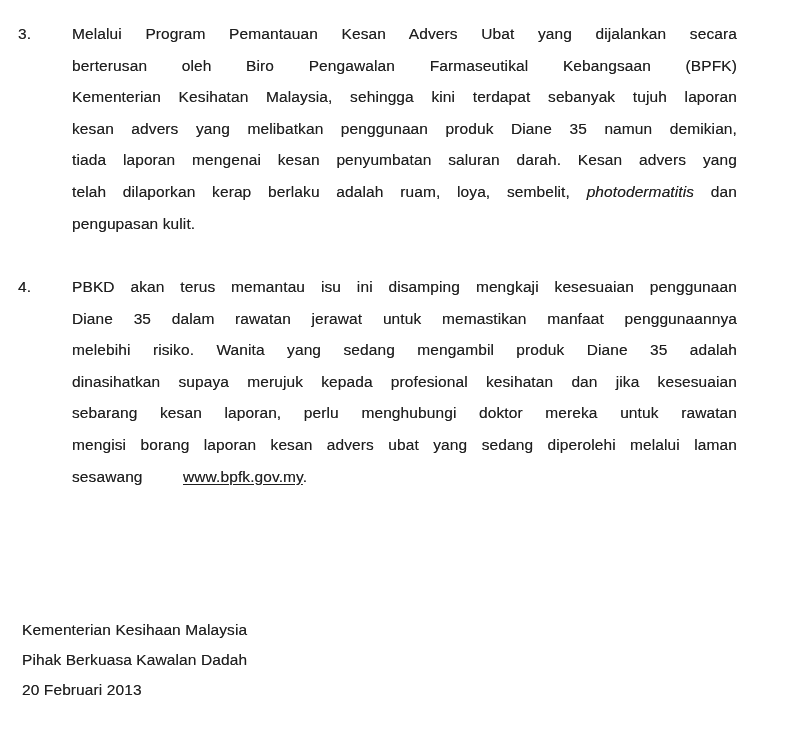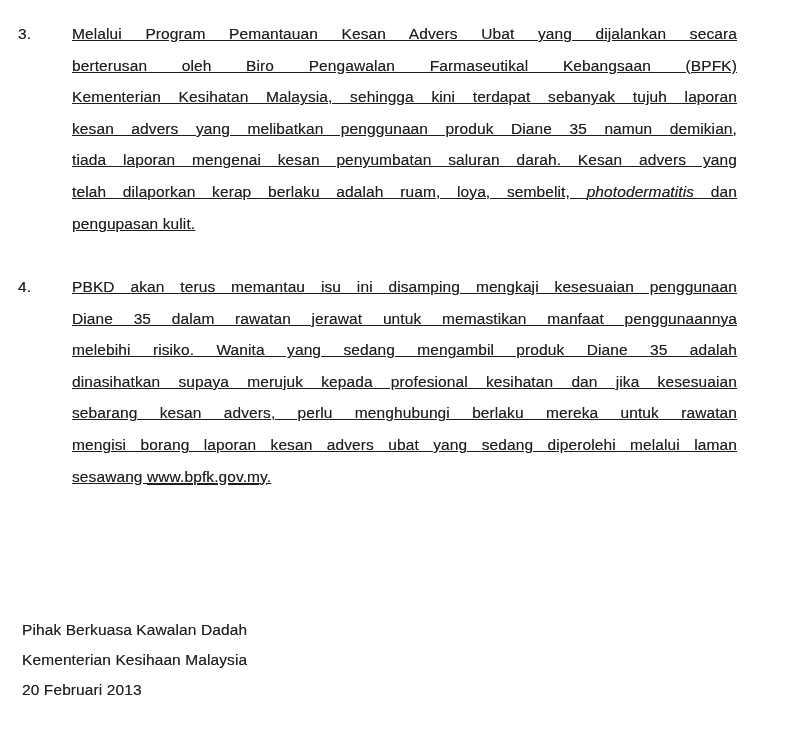--- a/index.html
+++ b/index.html
@@ -29,34 +29,34 @@
     left: 18px;
     top: 0;
     line-height: 31.6px;
   }
   .body-text {
     margin-left: 72px;
     width: 665px;
   }
   .line {
     line-height: 31.6px;
-    text-decoration: underline;
   }
   .j {
     text-align: justify;
     text-align-last: justify;
   }
   .it {
     font-style: italic;
     margin-top: 32px;
   }
   .link {
     text-decoration: underline;
     text-underline-offset: 2px;
     color: inherit;
+    margin-left: 36px;
   }
   .signature {
     position: absolute;
     left: 22px;
     top: 615px;
   }
   .sig-line {
     line-height: 30px;
   }
 </style>
@@ -78,25 +78,25 @@
     </div>
   </div>
 
   <div class="para" style="top:271px;">
     <div class="num">4.</div>
     <div class="body-text">
       <div class="line j">PBKD akan terus memantau isu ini disamping mengkaji kesesuaian penggunaan</div>
       <div class="line j">Diane 35 dalam rawatan jerawat untuk memastikan manfaat penggunaannya</div>
       <div class="line j">melebihi risiko. Wanita yang sedang mengambil produk Diane 35 adalah</div>
       <div class="line j">dinasihatkan supaya merujuk kepada profesional kesihatan dan jika kesesuaian</div>
-      <div class="line j">sebarang kesan advers, perlu menghubungi berlaku mereka untuk rawatan</div>
+      <div class="line j">sebarang kesan laporan, perlu menghubungi doktor mereka untuk rawatan</div>
       <div class="line j">mengisi borang laporan kesan advers ubat yang sedang diperolehi melalui laman</div>
       <div class="line"><span>sesawang </span><span class="link">www.bpfk.gov.my</span><span>.</span></div>
     </div>
   </div>
 
   <div class="signature">
+    <div class="sig-line">Kementerian Kesihaan Malaysia</div>
     <div class="sig-line">Pihak Berkuasa Kawalan Dadah</div>
-    <div class="sig-line">Kementerian Kesihaan Malaysia</div>
     <div class="sig-line">20 Februari 2013</div>
   </div>
 
 </div>
 
 </body></html>

